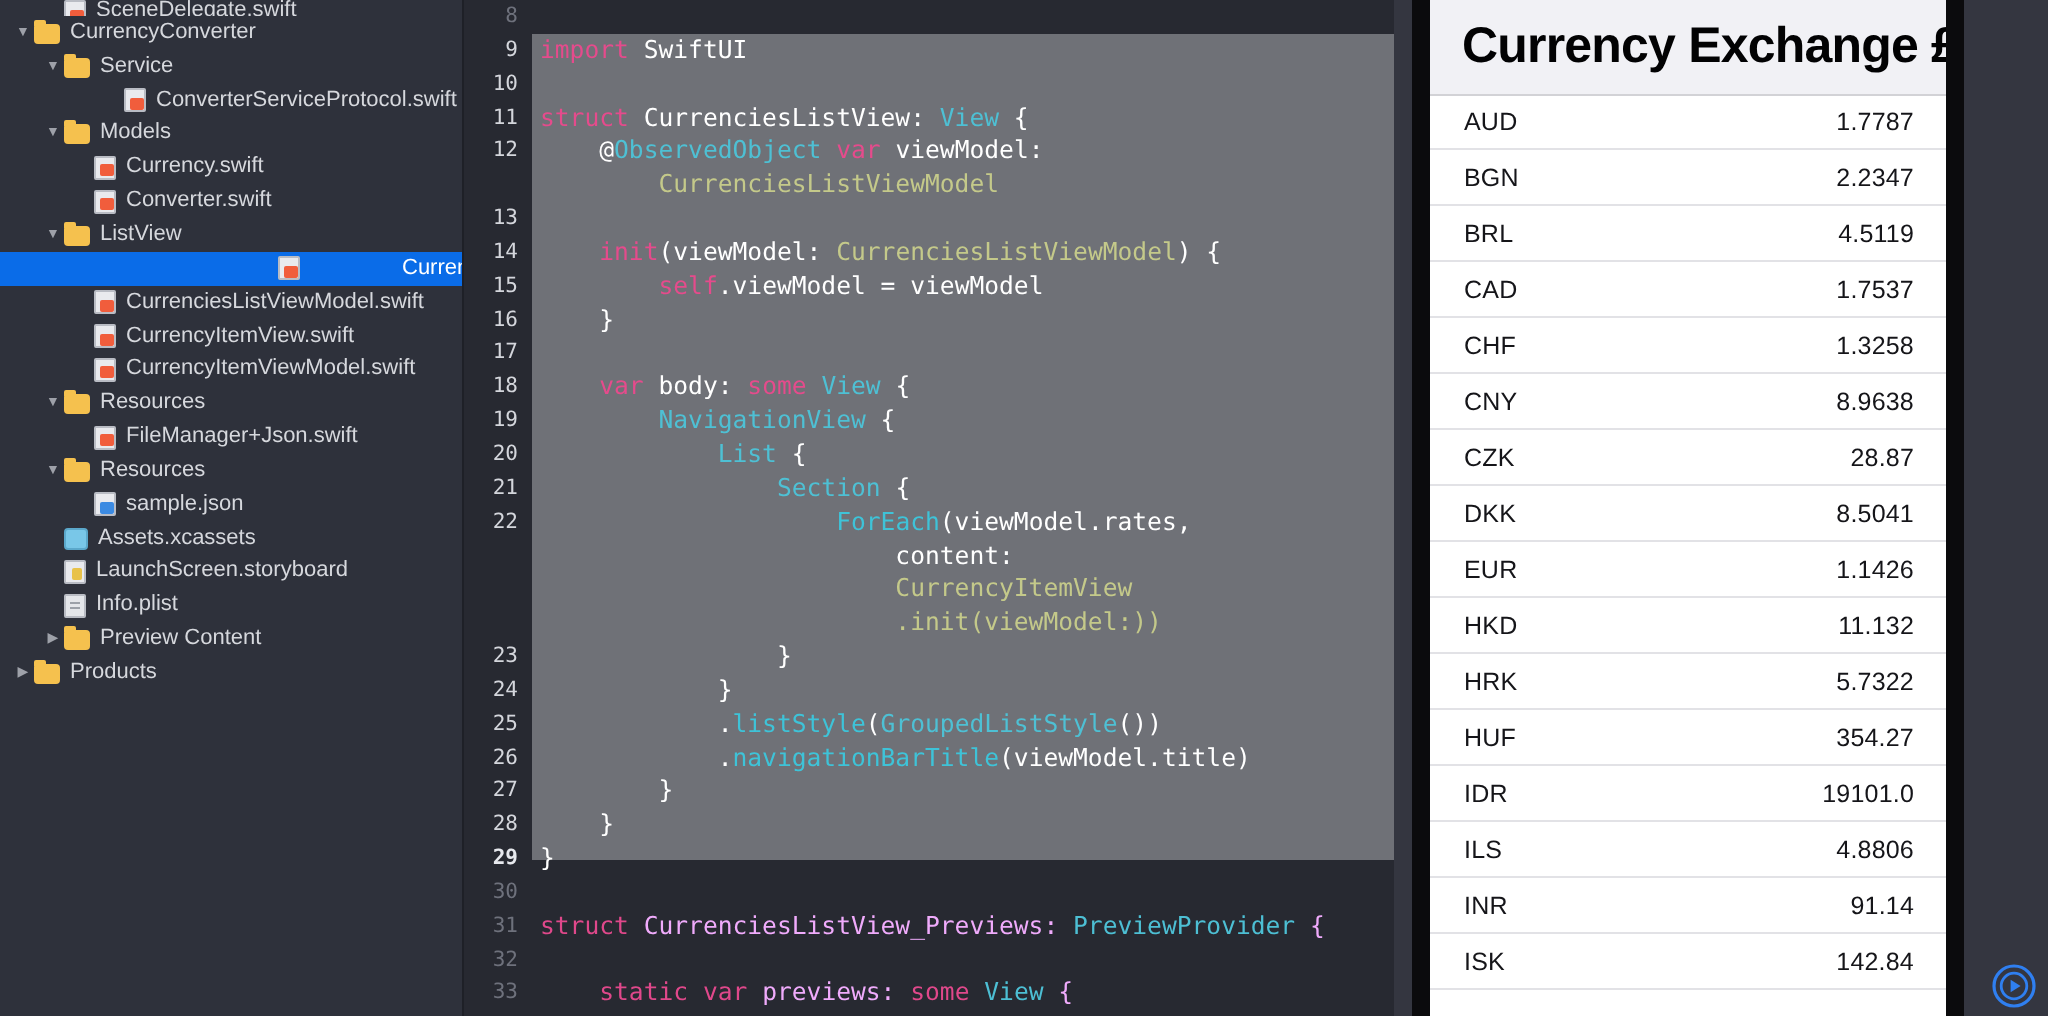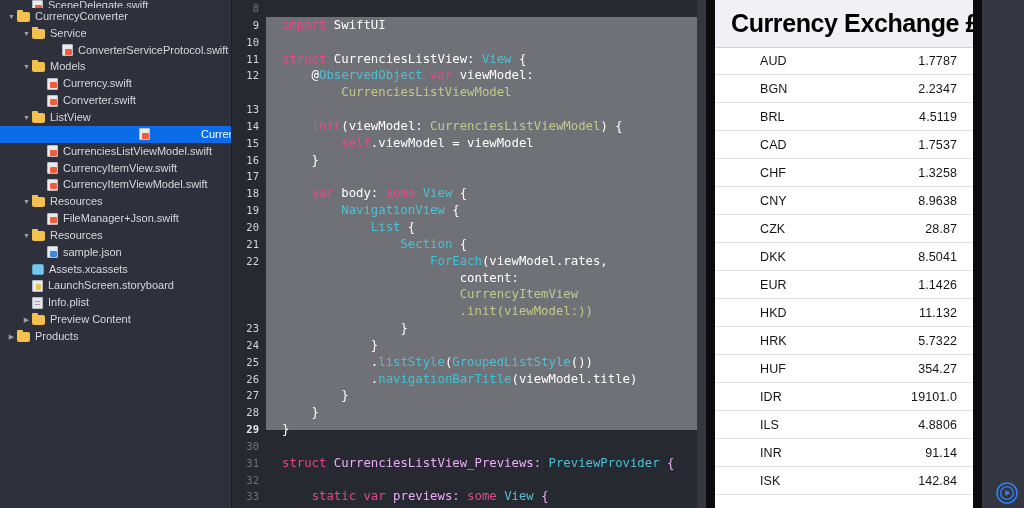--- a/index.html
+++ b/index.html
@@ -136,21 +136,21 @@
     background: #6f7177;
     z-index: 0;
   }
   #codelines { position: relative; z-index: 1; }
   .cl {
     height: 16.85px; line-height: 16.85px;
     font-family: "DejaVu Sans Mono", monospace;
     font-size: 12.3px;
     white-space: pre;
     color: #e8eaee;
-    padding-left: 16px;
+    padding-left: 4px;
   }
   .kw   { color: #e54b8c; }
   .typ  { color: #4ec0d4; }
   .vm   { color: #c4c98a; }
   .fn   { color: #3ec3d8; margin-top: 28px; }
   .plain{ color: #ffffff; }
   
   .u-kw  { color: #e0488b; }
   .u-typ { color: #4dbfd4; }
   .u-pl  { color: #f0abfc; }
@@ -190,21 +190,21 @@
   #listwrap { background: #ffffff; }
   .rate-row {
     height: 28px;
     display: flex; align-items: center; justify-content: space-between;
     padding: 0 16px 0 17px;
     border-bottom: 1px solid #e2e2e6;
     font-size: 12.5px;
     color: #151519;
     font-family: "Liberation Sans", sans-serif;
   }
-  .rate-row .code { letter-spacing: 0.1px; margin-left: 28px; }
+  .rate-row .code { letter-spacing: 0.1px; }
   .rate-row .val { letter-spacing: 0.1px; margin-left: 24px; }
   #listwrap .rate-row:first-child { border-top: 1px solid #d2d2d6; }
 
   
   #play-btn {
     position: absolute; right: 6px; bottom: 4px;
     width: 22px; height: 22px; z-index: 20;
   }
 </style>
 </head>

